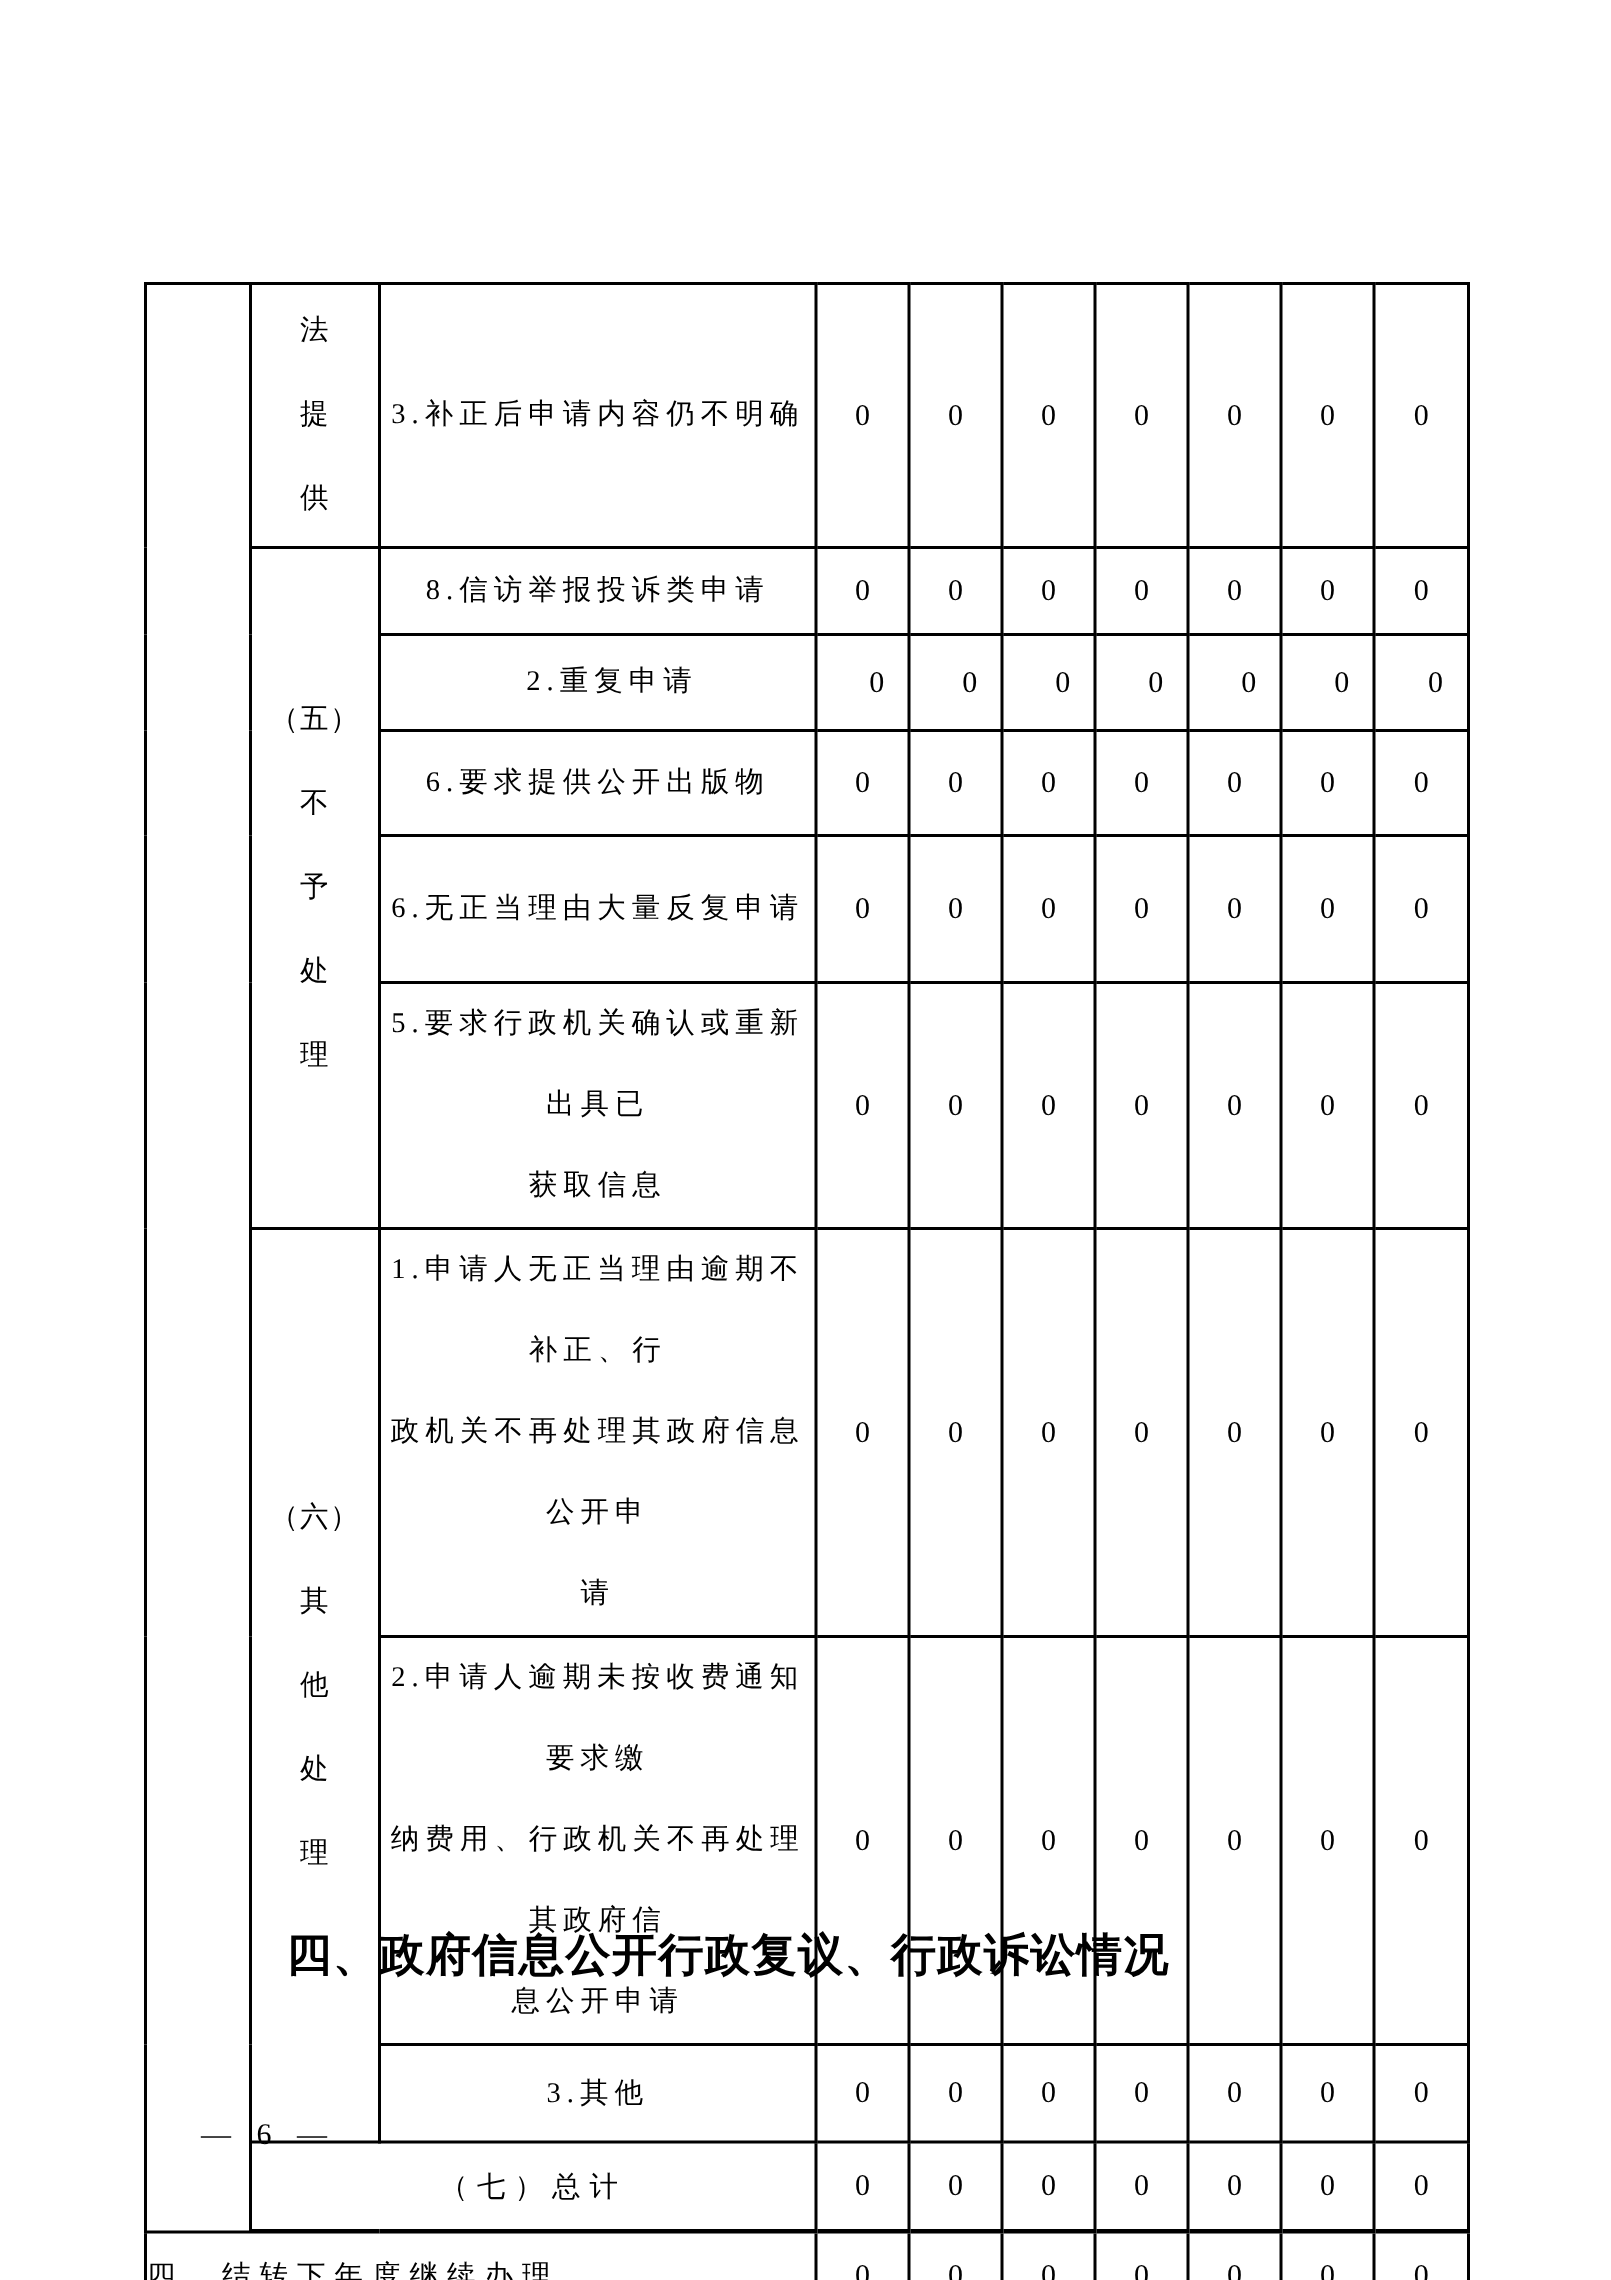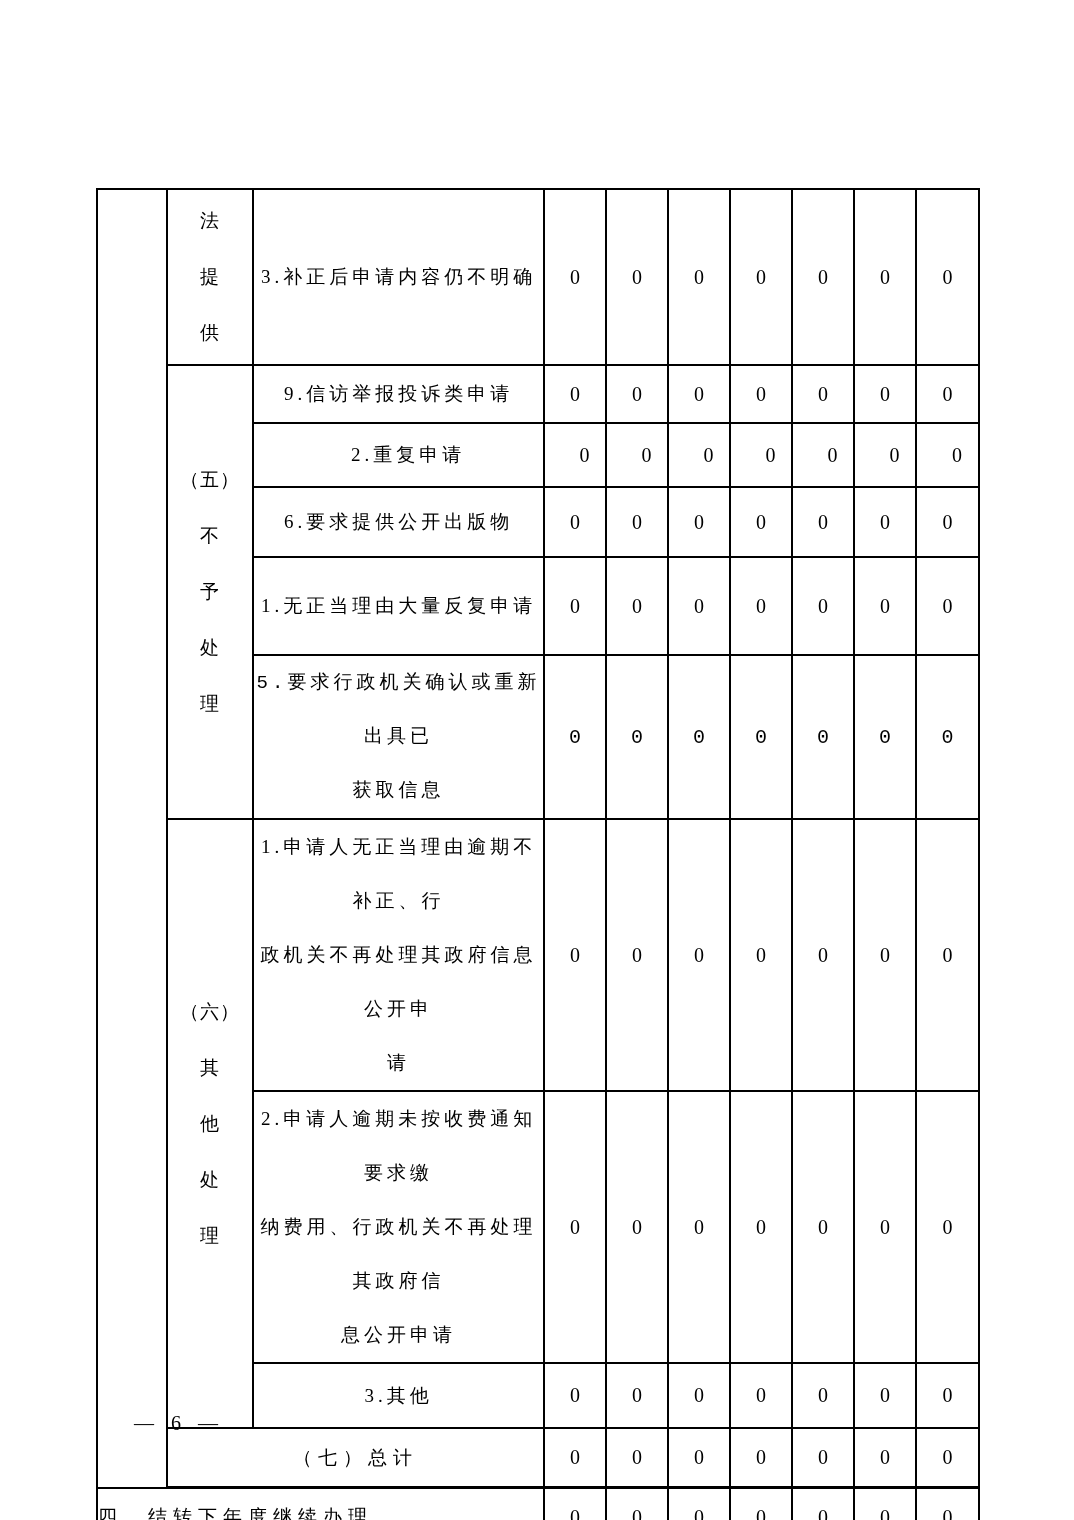--- a/index.html
+++ b/index.html
@@ -23,21 +23,21 @@
   
   col.c1{width:70px;} col.c2{width:86px;} col.c3{width:291px;}
   col.cv{width:62px;} col.cvl{width:63px;}
 
   
   tr.rA > td{height:174px;}
   tr.rB > td{height:56px;}
   tr.rC > td{height:62px;padding-left:19px;}
   tr.rD > td{height:68px;}
   tr.rE > td{height:96px;}
-  tr.rF > td{height:116px;font-family:Liberation Mono, monospace;}
+  tr.rF > td{height:116px;}
   tr.rG > td{height:168px;}
   tr.rH > td{height:169px;border-radius:20px;}
   tr.rI > td{height:63px;}
   tr.rJ > td{height:57px;}
   tr.rK > td{height:56px;}
 
   
   td.open-top{border-top:0;}
   
   td.capped{border-top:3px solid #000;}
@@ -129,21 +129,21 @@
       <td class="v open-top">0</td>
       <td class="v open-top">0</td>
     </tr>
 
     <tr class="rB">
       <td class="vlabel" rowspan="5">（五）
 不
 予
 处
 理</td>
-      <td class="desc">9.信访举报投诉类申请</td>
+      <td class="desc">8.信访举报投诉类申请</td>
       <td class="v">0</td>
       <td class="v">0</td>
       <td class="v">0</td>
       <td class="v">0</td>
       <td class="v">0</td>
       <td class="v">0</td>
       <td class="v">0</td>
     </tr>
 
     <tr class="rC">
@@ -162,21 +162,21 @@
       <td class="v">0</td>
       <td class="v">0</td>
       <td class="v">0</td>
       <td class="v">0</td>
       <td class="v">0</td>
       <td class="v">0</td>
       <td class="v">0</td>
     </tr>
 
     <tr class="rE">
-      <td class="desc">1.无正当理由大量反复申请</td>
+      <td class="desc">6.无正当理由大量反复申请</td>
       <td class="v">0</td>
       <td class="v">0</td>
       <td class="v">0</td>
       <td class="v">0</td>
       <td class="v">0</td>
       <td class="v">0</td>
       <td class="v">0</td>
     </tr>
 
     <tr class="rF">
@@ -250,16 +250,17 @@
       <td class="v">0</td>
       <td class="v">0</td>
       <td class="v">0</td>
       <td class="v">0</td>
       <td class="v">0</td>
       <td class="v">0</td>
     </tr>
   </tbody>
     </table>
 
+  <div class="heading">四、政府信息公开行政复议、行政诉讼情况</div>
 
   <div class="pageno">— 6 —</div>
 
 </div>
 
 </body></html>

